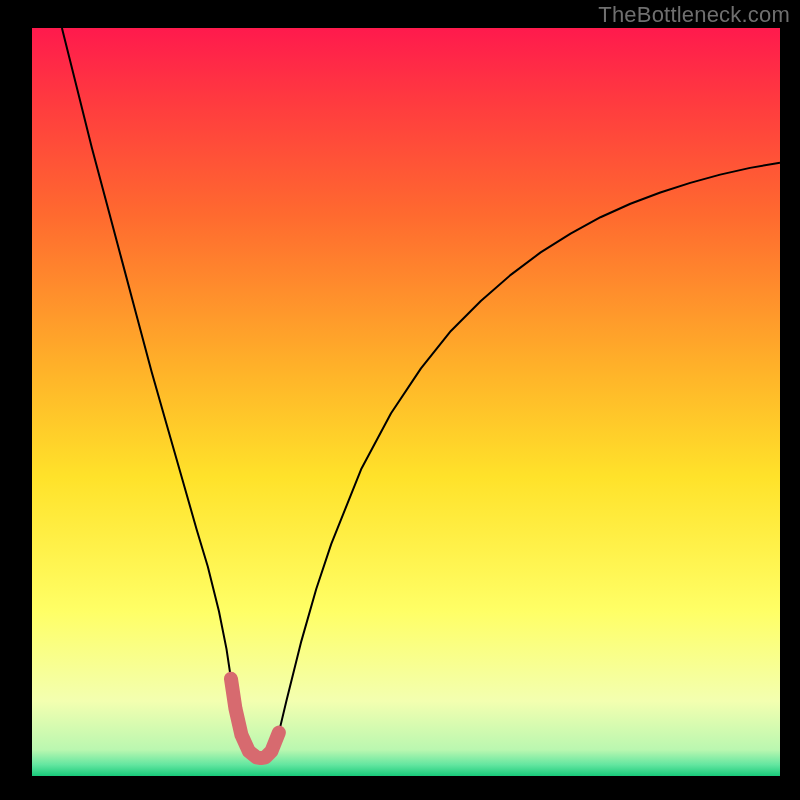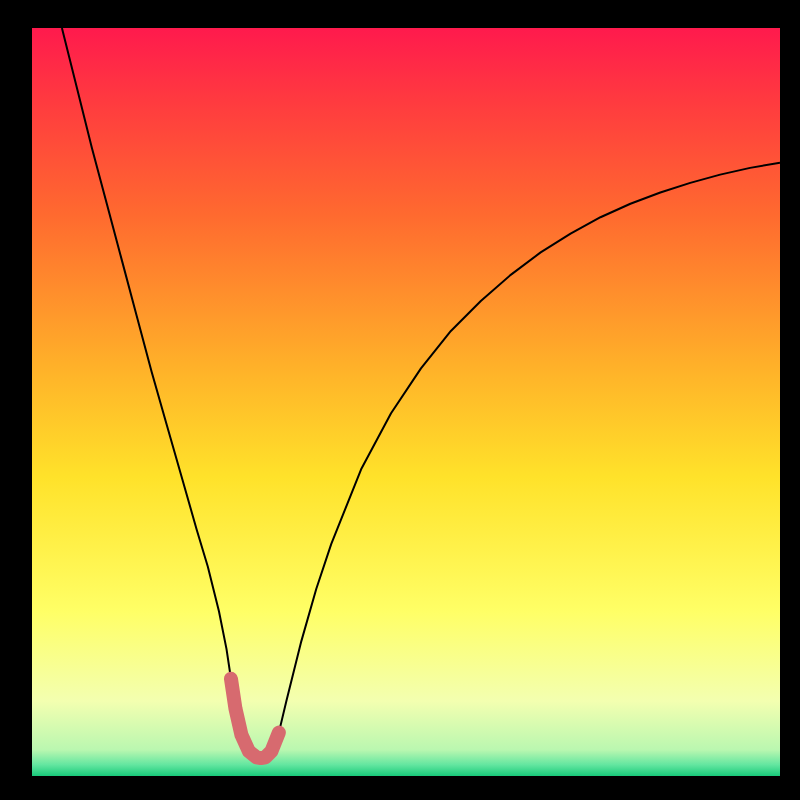--- a/index.html
+++ b/index.html
@@ -44,20 +44,21 @@
   }
   svg {
     display: block;
   }
 </style>
 </head>
 <body>
 
 <div class="outer">
 
+  <div class="watermark">TheBottleneck.com</div>
 
   <div class="plot-frame">
     <div class="plot-inner">
       <svg id="chart-svg" width="748" height="748" viewBox="0 0 748 748" preserveAspectRatio="none">
         <defs>
           <linearGradient id="bg-grad" x1="0" y1="0" x2="0" y2="1">
               <stop offset="0%" stop-color="#ff1a4d"></stop>
               <stop offset="10%" stop-color="#ff3b3f"></stop>
               <stop offset="25%" stop-color="#ff6a2f"></stop>
               <stop offset="45%" stop-color="#ffb029"></stop>

